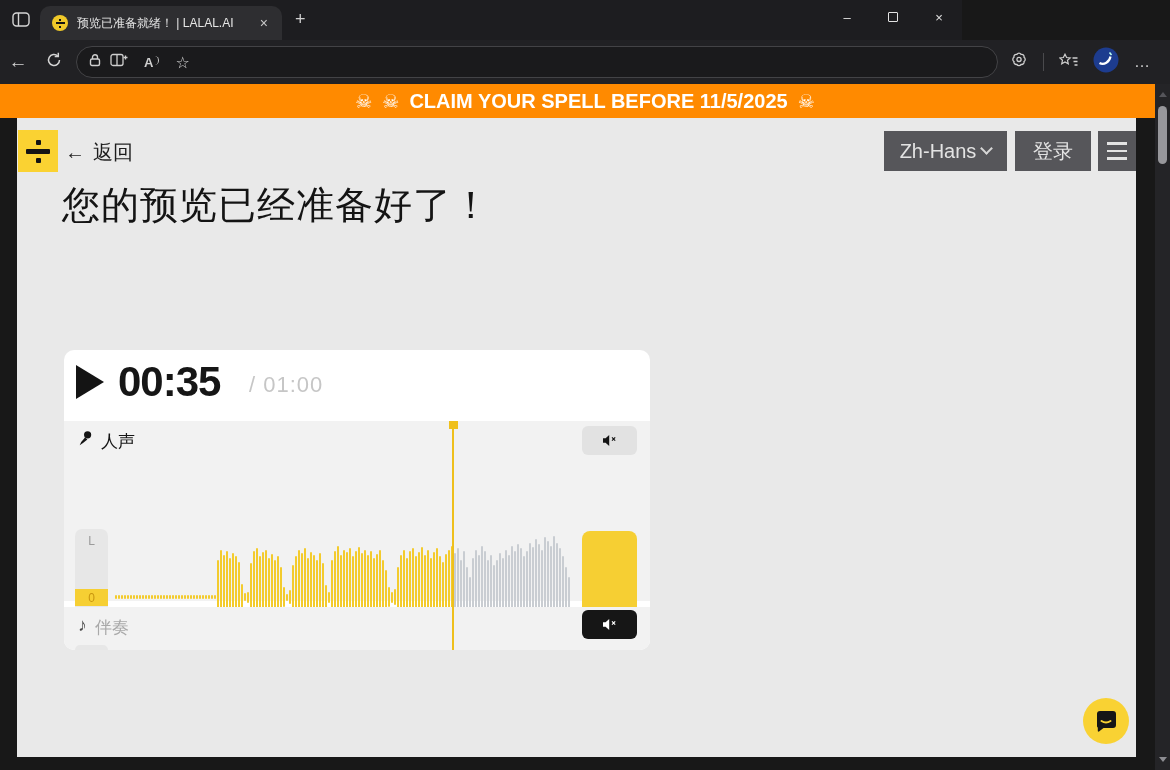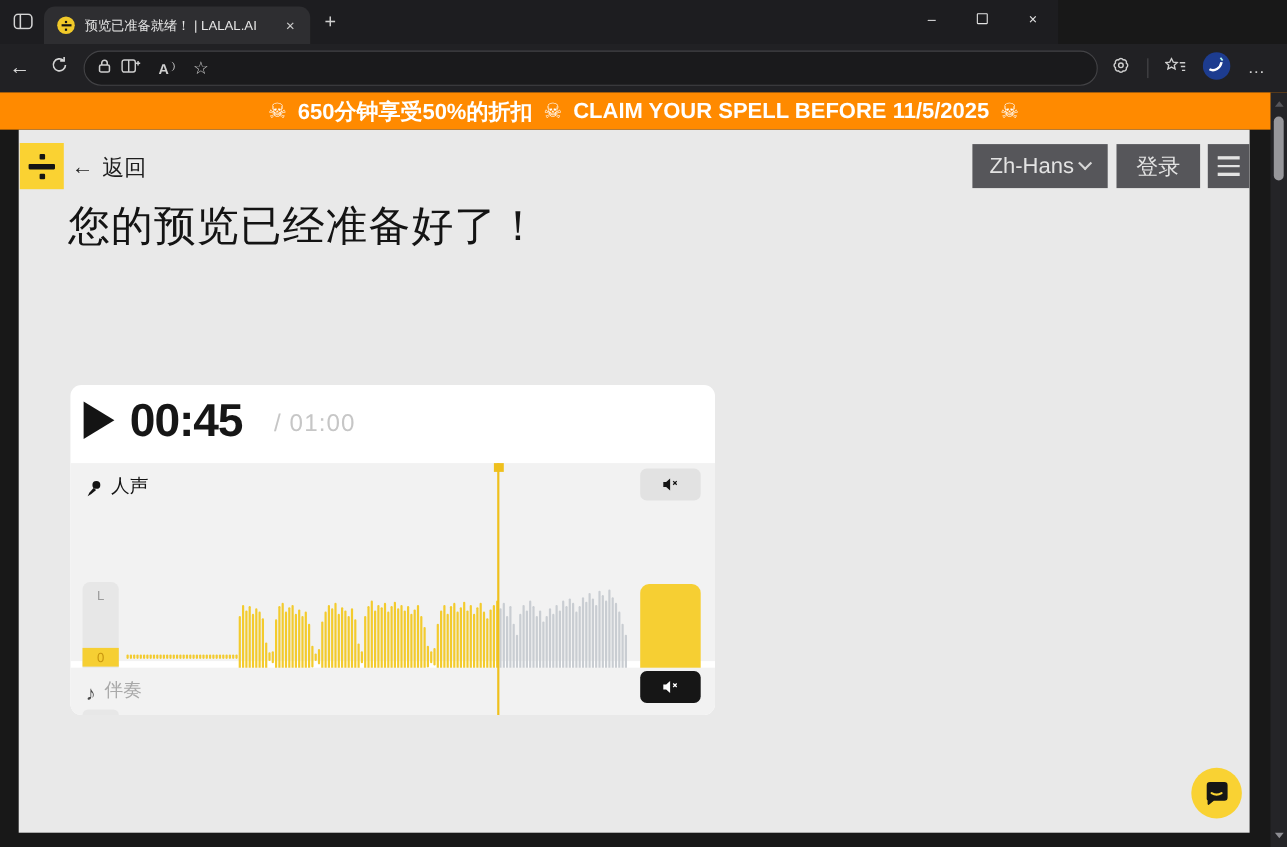--- a/index.html
+++ b/index.html
@@ -84,21 +84,21 @@
   
   .pl-card { left:47px; top:232px; width:586px; height:300px; overflow:hidden; }
   .play-tri { position:absolute; left:12px; top:15px; width:0; height:0;
               border-left:28px solid #141414; border-top:17px solid transparent; border-bottom:17px solid transparent; }
   .time-now { position:absolute; left:54px; top:8px; font-size:42px; font-weight:600; color:#161616; letter-spacing:-1px; }
   .time-total { position:absolute; left:185px; top:22px; font-size:22px; color:#c6c6c6; font-weight:500; letter-spacing:1px; }
 
   .track-block { position:absolute; left:0; width:586px; background:#F2F2F2; }
   .voc-block { top:71px; height:180px; }
   .acc-block { top:257px; height:43px; }
-  .track-label { position:absolute; left:14px; top:9px; display:flex; align-items:flex-end; gap:8px; font-size:17px; color:#141414; }
+  .track-label { position:absolute; left:14px; top:9px; display:flex; align-items:flex-start; gap:8px; font-size:17px; color:#141414; }
   .acc-block .track-label { color:#a9a9a9; }
   .note-glyph { font-size:18px; color:#4a4a4a; line-height:1; }
   .mutebtn { position:absolute; left:518px; width:55px; height:29px; border-radius:6px;
              display:flex; align-items:center; justify-content:center; }
   .mute-light { top:5px; background:#E2E2E2; color:#141414; }
   .mute-dark { top:3px; background:#161616; color:#fff; }
 
   .balance { position:absolute; left:11px; top:108px; width:33px; height:136px; background:#E7E7E7; border-radius:7px; }
   .balance .bl { position:absolute; top:5px; width:100%; text-align:center; font-size:12px; color:#9b9b9b; }
   .balance .br { position:absolute; bottom:5px; width:100%; text-align:center; font-size:12px; color:#9b9b9b; }
@@ -204,21 +204,20 @@
           <path d="M6.5 16c4.5 2.5 10-1 11-6.5" stroke="#fff" stroke-width="2.2" fill="none"></path>
           <path d="M16.5 5.5l2 2.5" stroke="#bfe" stroke-width="1.6"></path>
         </svg>
     </span>
     <span class="dots">…</span>
   </div>
 </div>
 
 <div class="banner">
   <span class="skull">☠</span>
-  <span>650分钟享受50%的折扣</span>
   <span class="skull">☠</span>
   <span>CLAIM YOUR SPELL BEFORE 11/5/2025</span>
   <span class="skull">☠</span>
 </div>
 
 <div class="page">
   <div class="content">
 
     <div class="logo">
         <i class="dot"></i>
@@ -242,21 +241,21 @@
         <i></i>
         <i></i>
         <i></i>
       </div>
 
     <h1 class="heading">您的预览已经准备好了！</h1>
 
 
     <div class="card pl-card">
       <span class="play-tri"></span>
-      <span class="time-now">00:45</span>
+      <span class="time-now">00:35</span>
       <span class="time-total"><span>/</span> <span>01:00</span></span>
 
       <div class="track-block voc-block">
         <div class="track-label">
           <svg width="15" height="17" viewBox="0 0 15 17">
               <circle cx="9.6" cy="4.8" r="3.6" fill="#141414"></circle>
               <path d="M7 7.6L3.2 12l-1.5 3.2L5 13l4.4-3.6z" fill="#141414"></path>
             </svg>
           <span>人声</span>
         </div>

